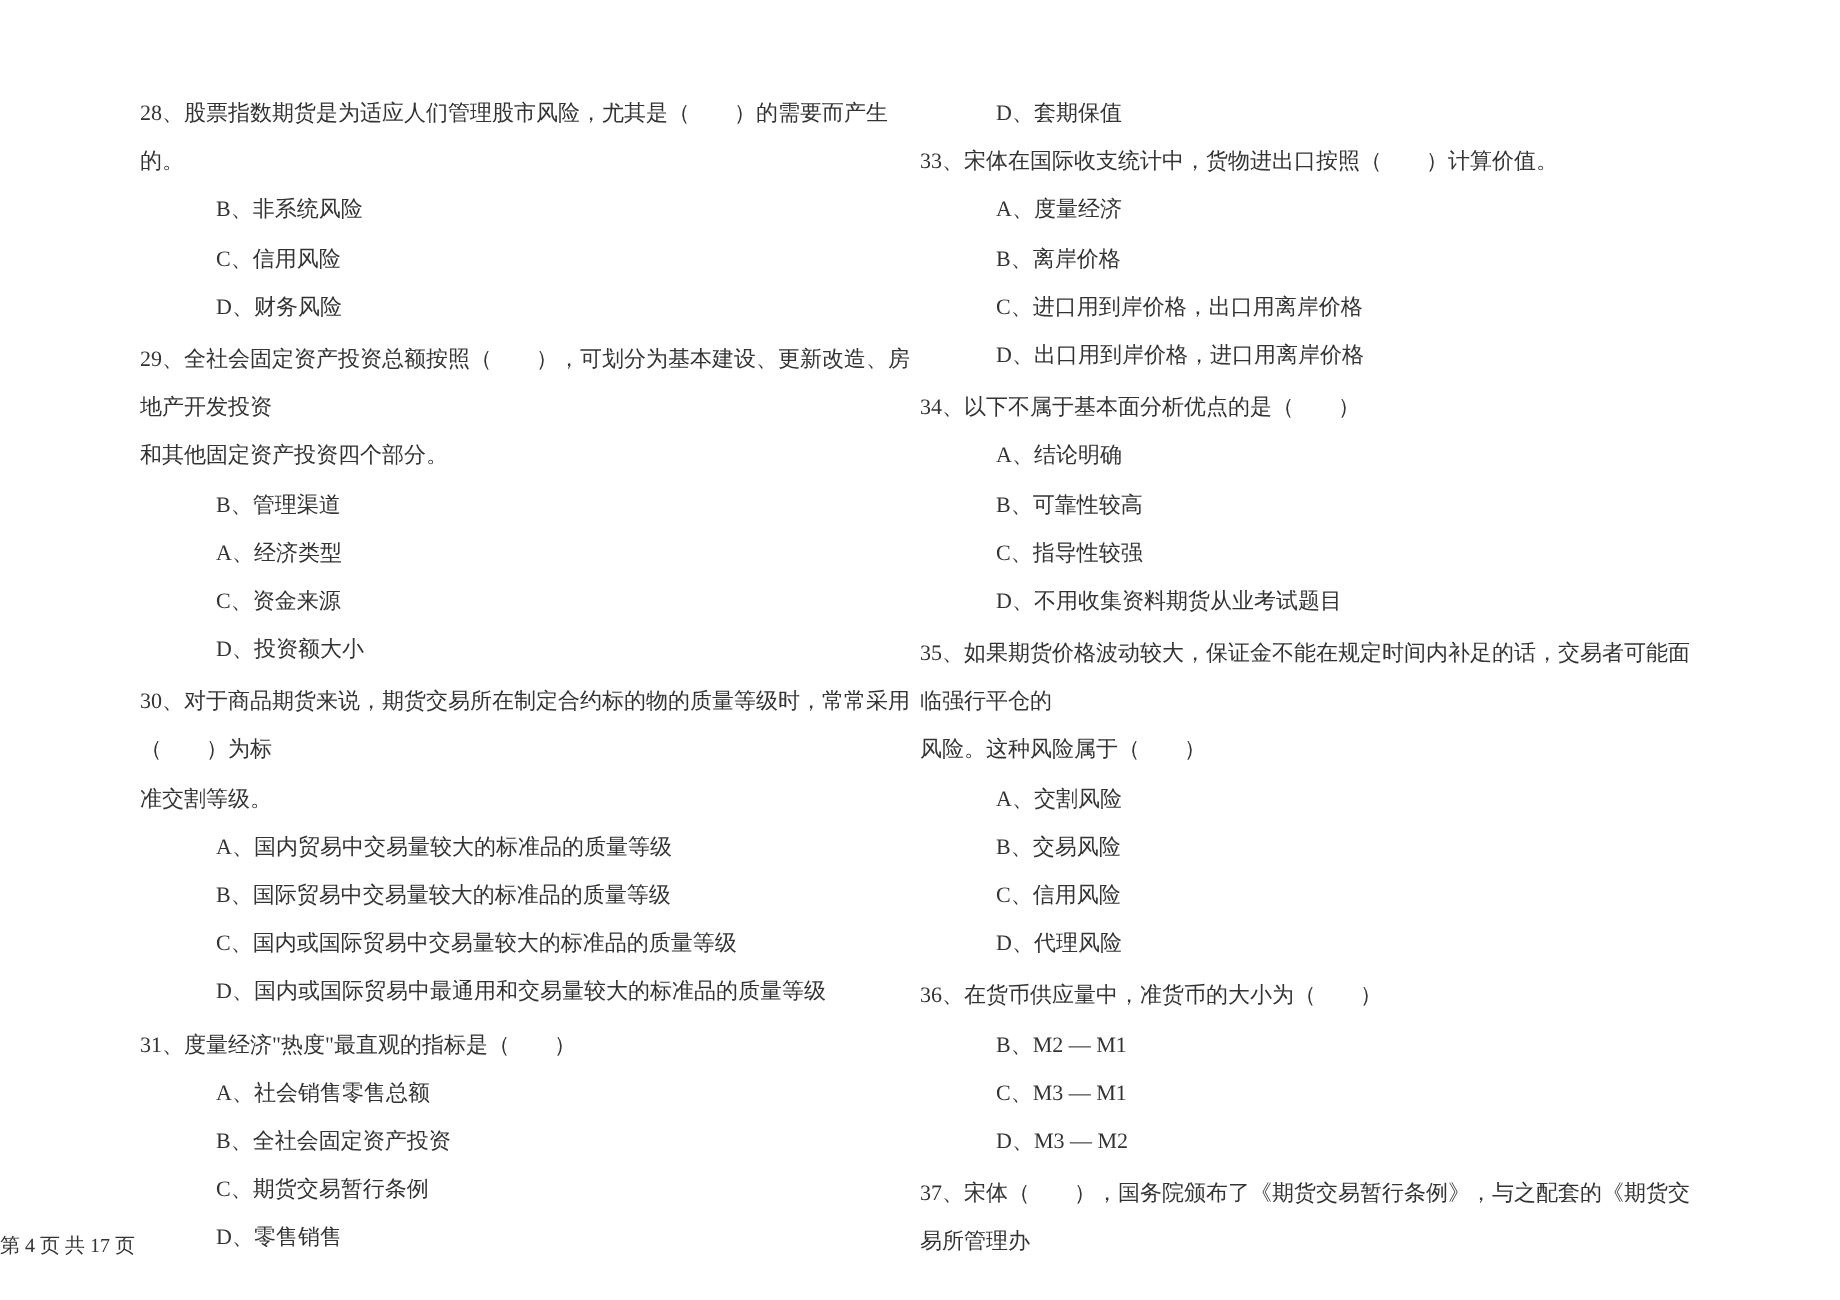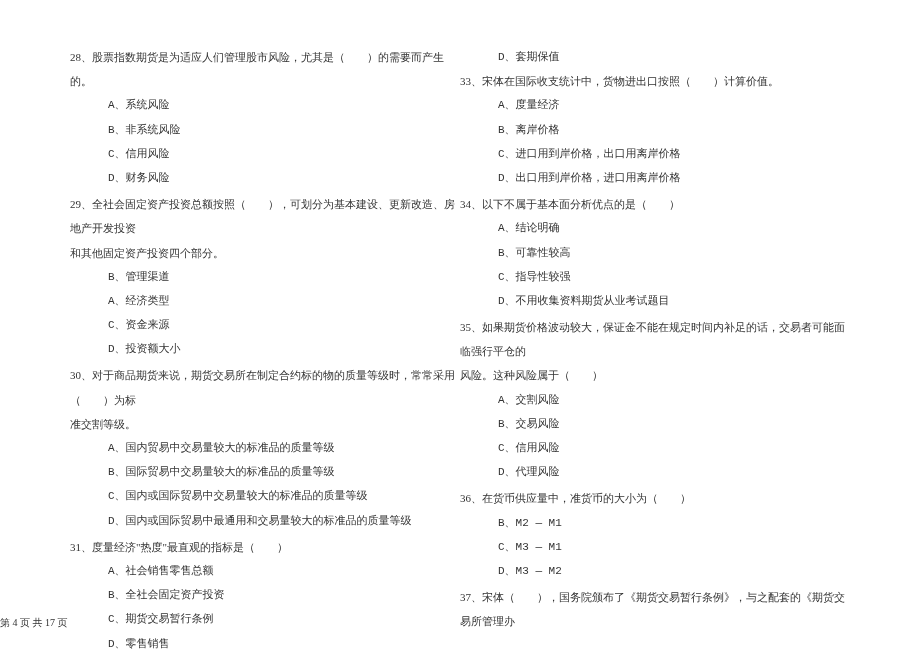--- a/index.html
+++ b/index.html
@@ -27,42 +27,40 @@
     }
     .question {
       margin-bottom: 2px;
     }
     .question-text {
       color: #333;
     }
     .option {
       padding-left: 38px;
       color: #333;
-      font-family: Liberation Mono, monospace;
     }
     .continuation {
       color: #333;
     }
     .footer {
       position: absolute;
       bottom: 20px;
       left: 0;
       right: 0;
       font-size: 10px;
       color: #333;
     }
   </style>
 </head>
 <body>
 
 <div class="content">
   <div class="column">
     <div class="question">
       <div class="question-text">28、股票指数期货是为适应人们管理股市风险，尤其是（　　）的需要而产生的。</div>
-      <div class="option">A、系统风险</div>
       <div class="option">B、非系统风险</div>
       <div class="option">C、信用风险</div>
       <div class="option">D、财务风险</div>
     </div>
     <div class="question">
       <div class="question-text">29、全社会固定资产投资总额按照（　　），可划分为基本建设、更新改造、房地产开发投资</div>
       <div class="continuation">和其他固定资产投资四个部分。</div>
       <div class="option">B、管理渠道</div>
       <div class="option">A、经济类型</div>
       <div class="option">C、资金来源</div>

